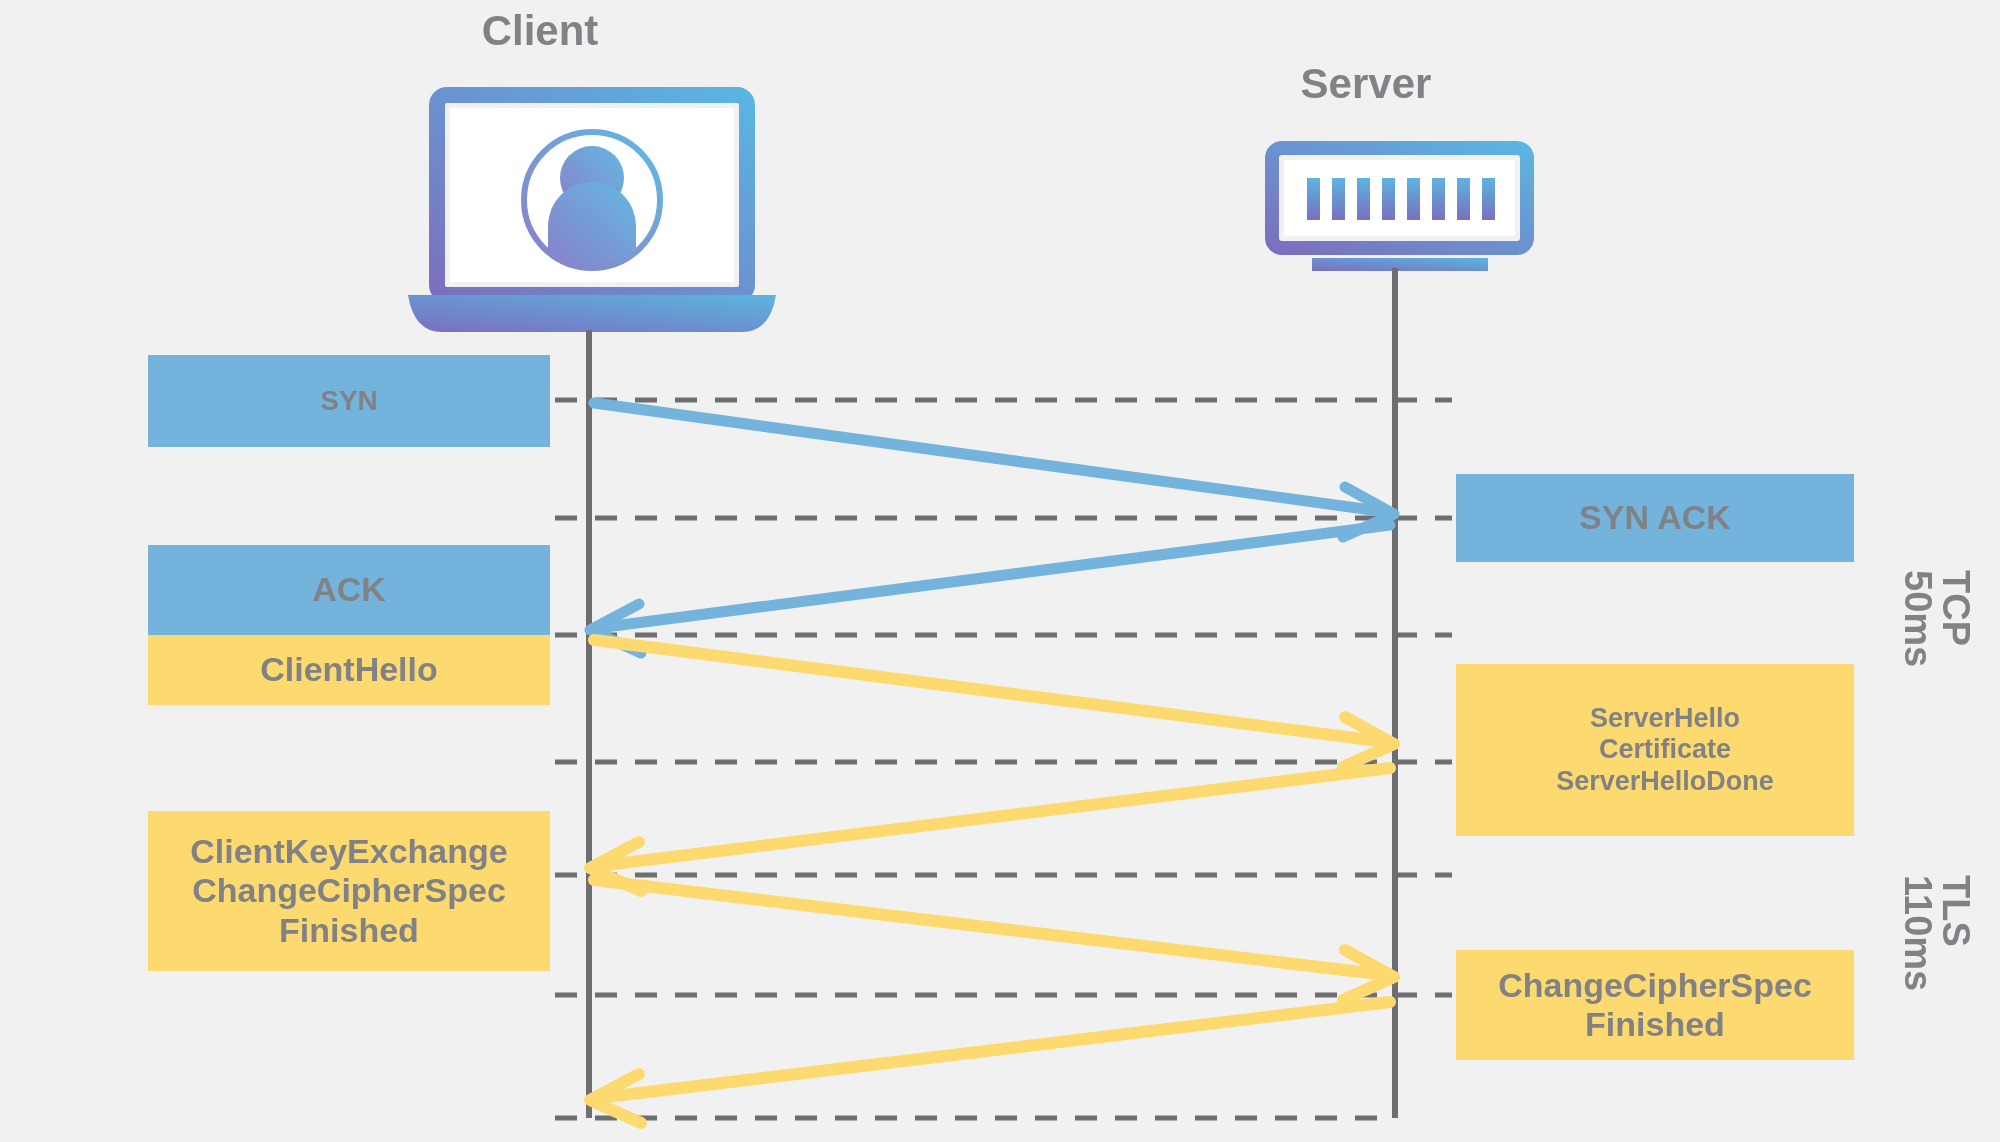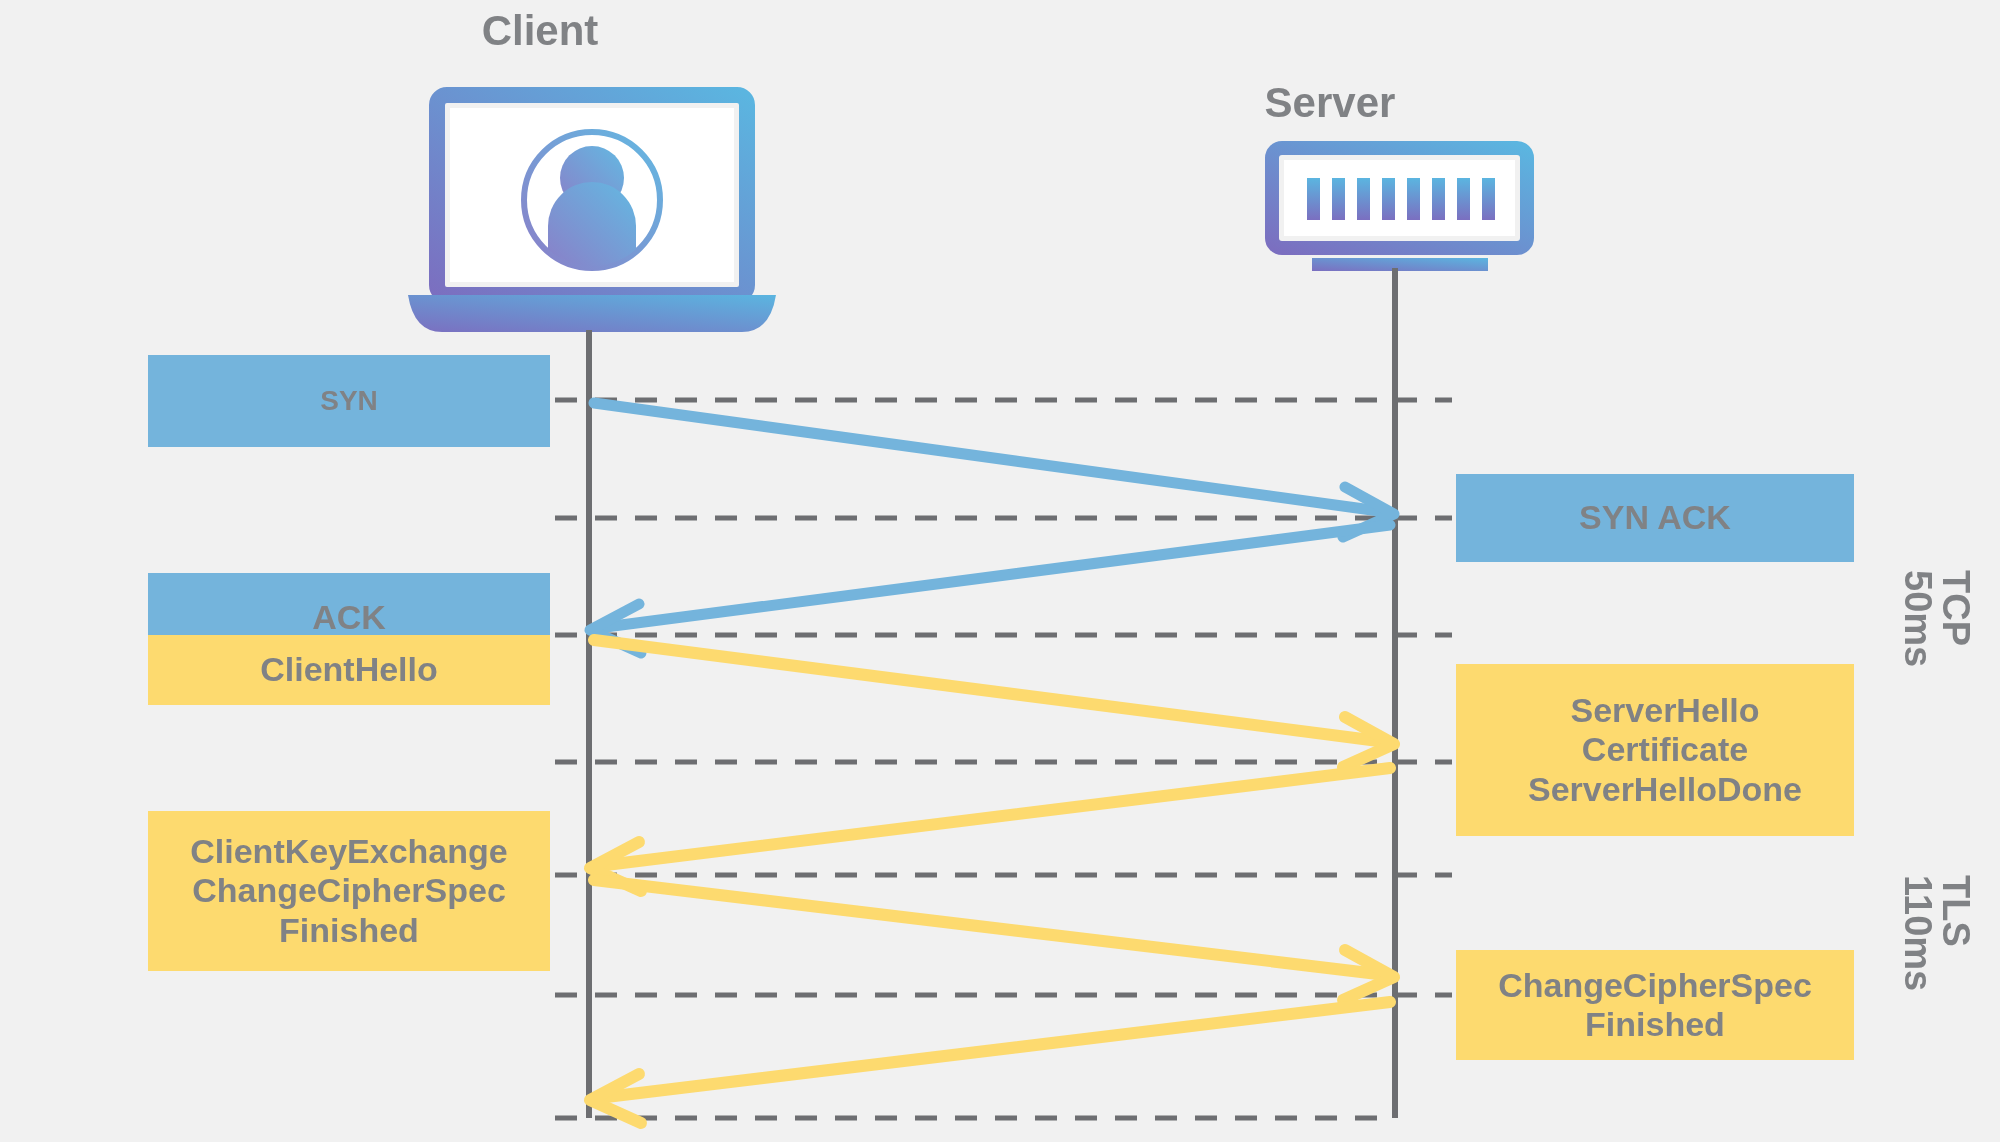--- a/index.html
+++ b/index.html
@@ -13,43 +13,43 @@
   #stage{position:absolute;left:0;top:0;width:2000px;height:1142px;}
   #svg-layer{position:absolute;left:0;top:0;width:2000px;height:1142px;}
 
   
   .endpoint-title{
     position:absolute;
     font-size:42px;font-weight:bold;color:#808285;
     text-align:center;white-space:nowrap;
   }
   #client-title{left:390px;top:7px;width:300px;}
-  #server-title{left:1180px;top:60px;width:300px;margin-top:19px;}
+  #server-title{left:1216px;top:60px;width:300px;}
 
   
   .msg-box{
     position:absolute;
     display:flex;align-items:center;justify-content:center;
     text-align:center;
     color:#808285;font-weight:bold;
     line-height:1.16;
     box-sizing:border-box;
   }
   .msg-box.blue{background:#74b4dc;}
   .msg-box.yellow{background:#fdda6f;}
 
   
   #box-syn       {left:148px;top:355px;width:402px;height:92px;font-size:28px;}
-  #box-ack       {left:148px;top:545px;width:402px;height:90px;font-size:34px;margin-top:28px;}
+  #box-ack       {left:148px;top:545px;width:402px;height:90px;font-size:34px;}
   #box-clienthello{left:148px;top:635px;width:402px;height:70px;font-size:34px;}
   #box-clientkey {left:148px;top:789px;width:402px;height:160px;font-size:34px;margin-top:22px;}
 
   
   #box-synack    {left:1456px;top:474px;width:398px;height:88px;font-size:34px;}
-  #box-serverhello{left:1456px;top:664px;width:398px;height:172px;font-size:34px;padding-left:20px;}
+  #box-serverhello{left:1456px;top:664px;width:398px;height:172px;font-size:27px;padding-left:20px;}
   #box-ccs-fin   {left:1456px;top:950px;width:398px;height:110px;font-size:34px;}
 
   
   .phase-label{
     position:absolute;
     font-size:38px;font-weight:bold;color:#808285;
     white-space:nowrap;
     transform-origin:left top;
     transform:rotate(90deg);
     line-height:1.0;

